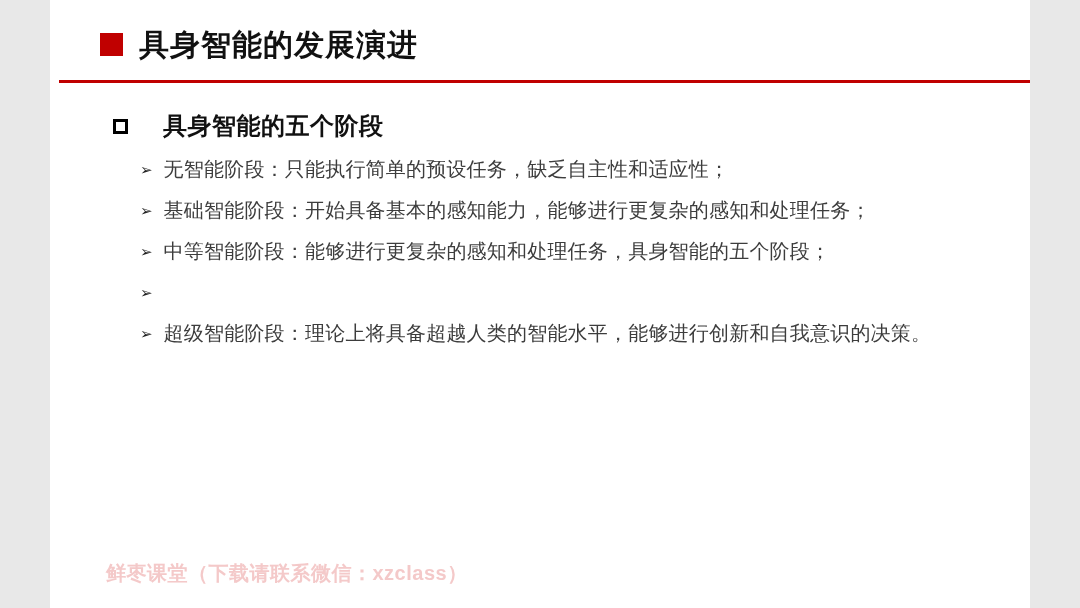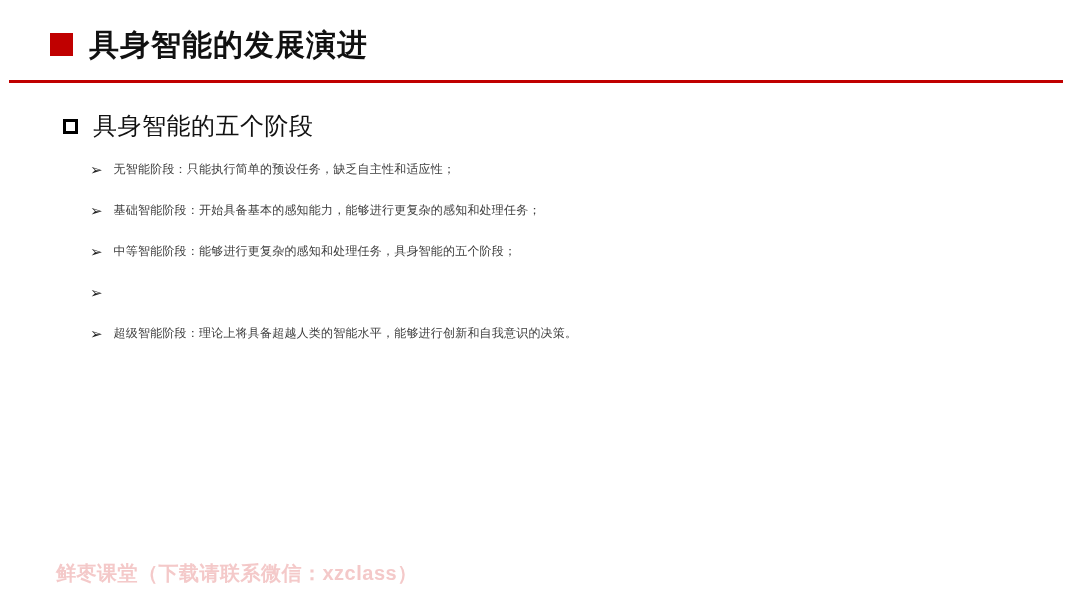--- a/index.html
+++ b/index.html
@@ -1,21 +1,21 @@
 <!DOCTYPE html>
 <html><head>
 <meta charset="utf-8">
 <style>
   * { margin: 0; padding: 0; box-sizing: border-box; }
   html, body { background: #e8e8e8; }
   body { font-family: "Liberation Sans", "DejaVu Sans", sans-serif; }
 
   .slide {
     position: relative;
-    width: 1080px;
+    width: 980px;
     height: 608px;
     background: var(--bg, #ffffff);
     overflow: hidden;
     margin: 0 auto;
   }
 
   
   .header-row {
     position: absolute;
     top: 28px;
@@ -58,24 +58,25 @@
   }
   .hollow-square {
     width: 15px;
     height: 15px;
     border: 3px solid #000000;
     background: transparent;
     flex: 0 0 auto;
   }
   .section-heading {
     font-size: 24px;
-    font-weight: normal;
+    font-weight: bold;
     color: var(--title-color, #111111);
     letter-spacing: 0.5px;
     white-space: nowrap;
+    margin-left: 20px;
   }
 
   
   .stage-list {
     position: absolute;
     top: 158px;
     left: 90px;
     width: 950px;
     list-style: none;
   }
@@ -86,21 +87,21 @@
     margin-bottom: 18px;
     line-height: 23px;
   }
   .arrow-bullet {
     font-size: 15px;
     color: #222222;
     line-height: 23px;
     flex: 0 0 auto;
   }
   .stage-text {
-    font-size: 12px;
+    font-size: 20px;
     color: var(--body-color, #3d3d3d);
     letter-spacing: 0.2px;
     white-space: nowrap;
   }
 
   
   .watermark {
     position: absolute;
     top: 560px;
     left: 38px;

